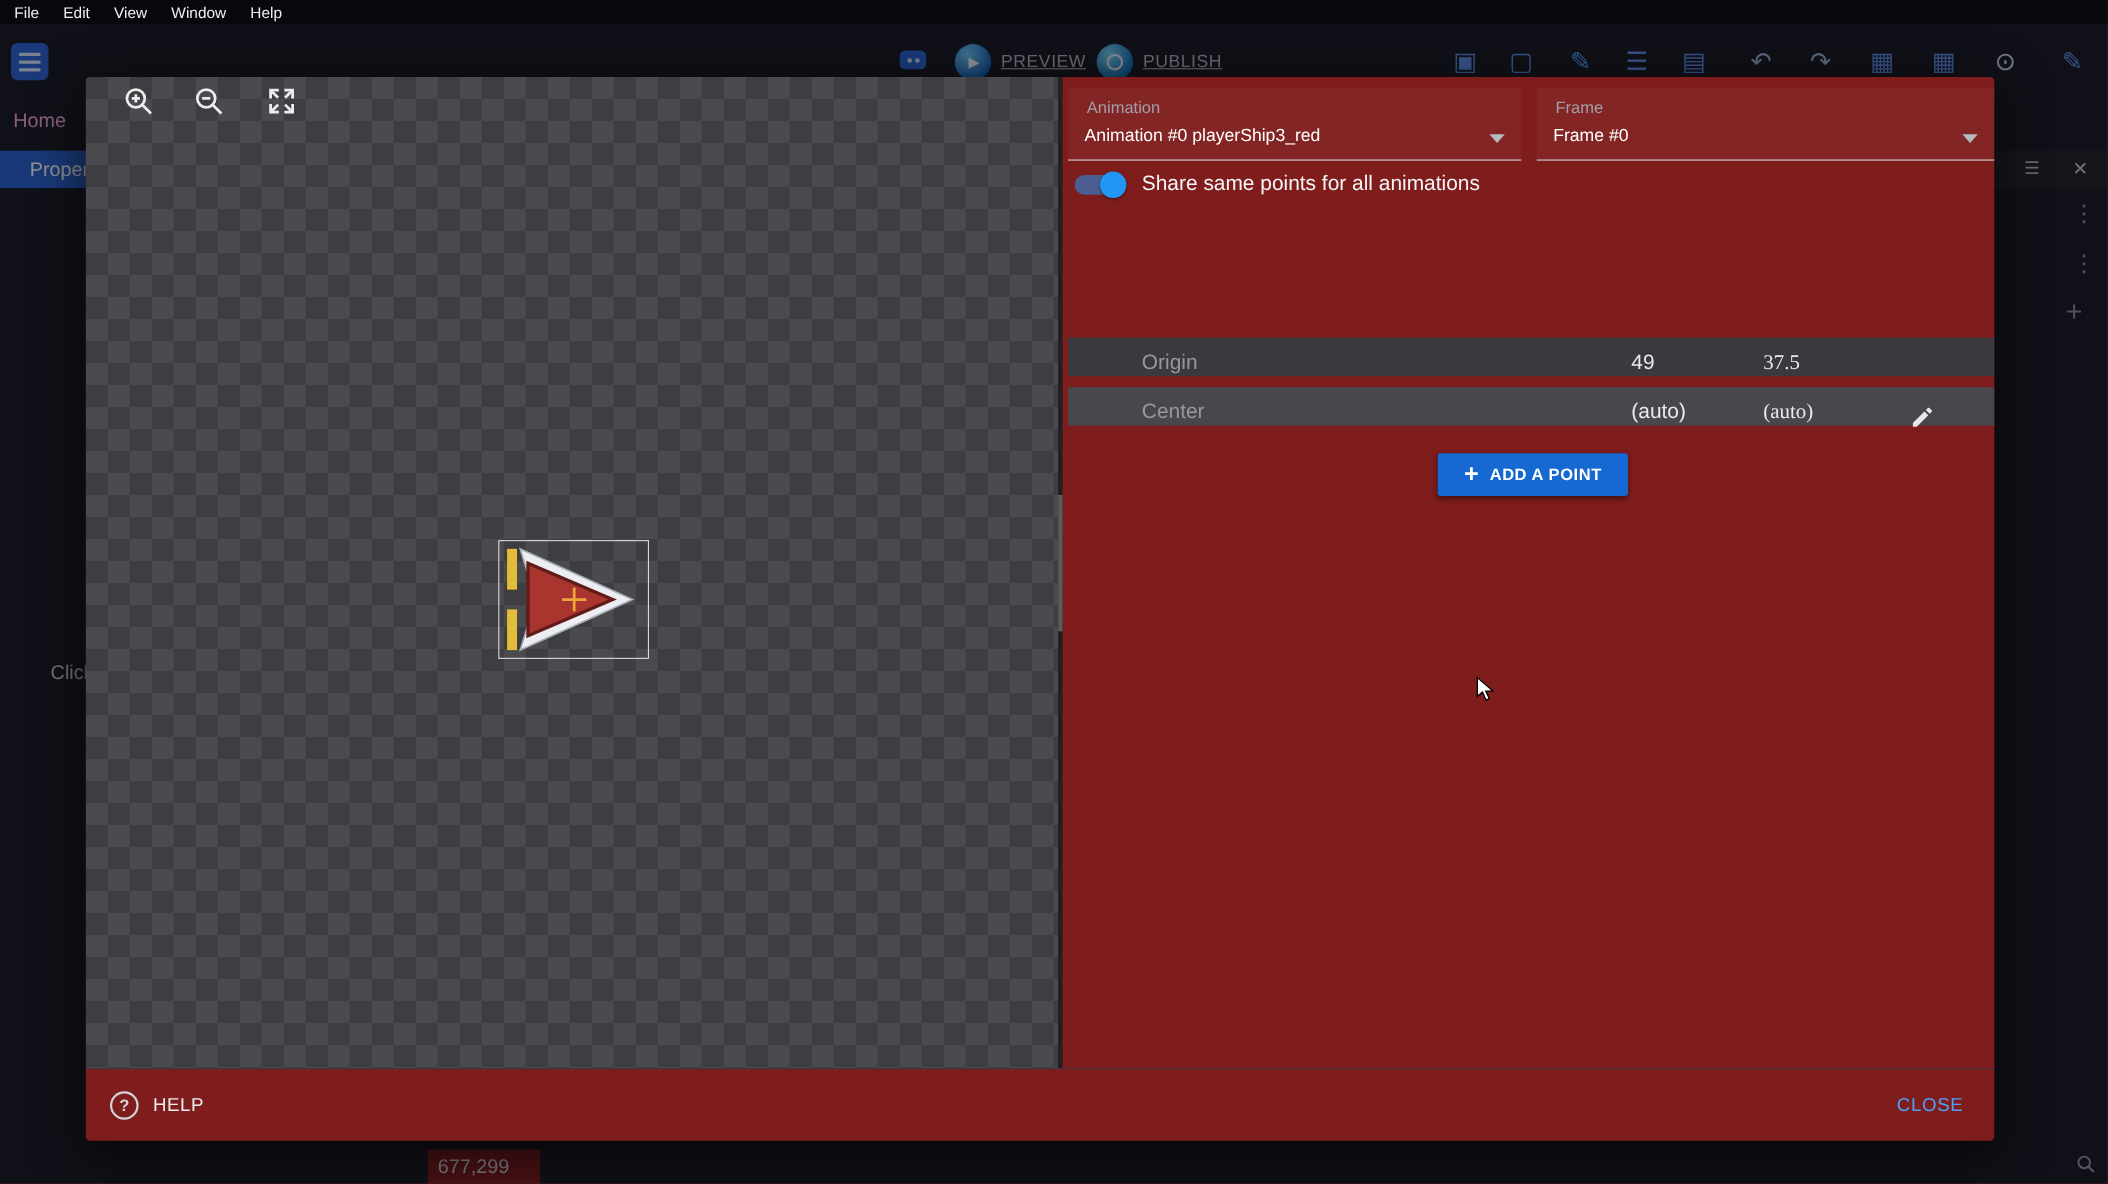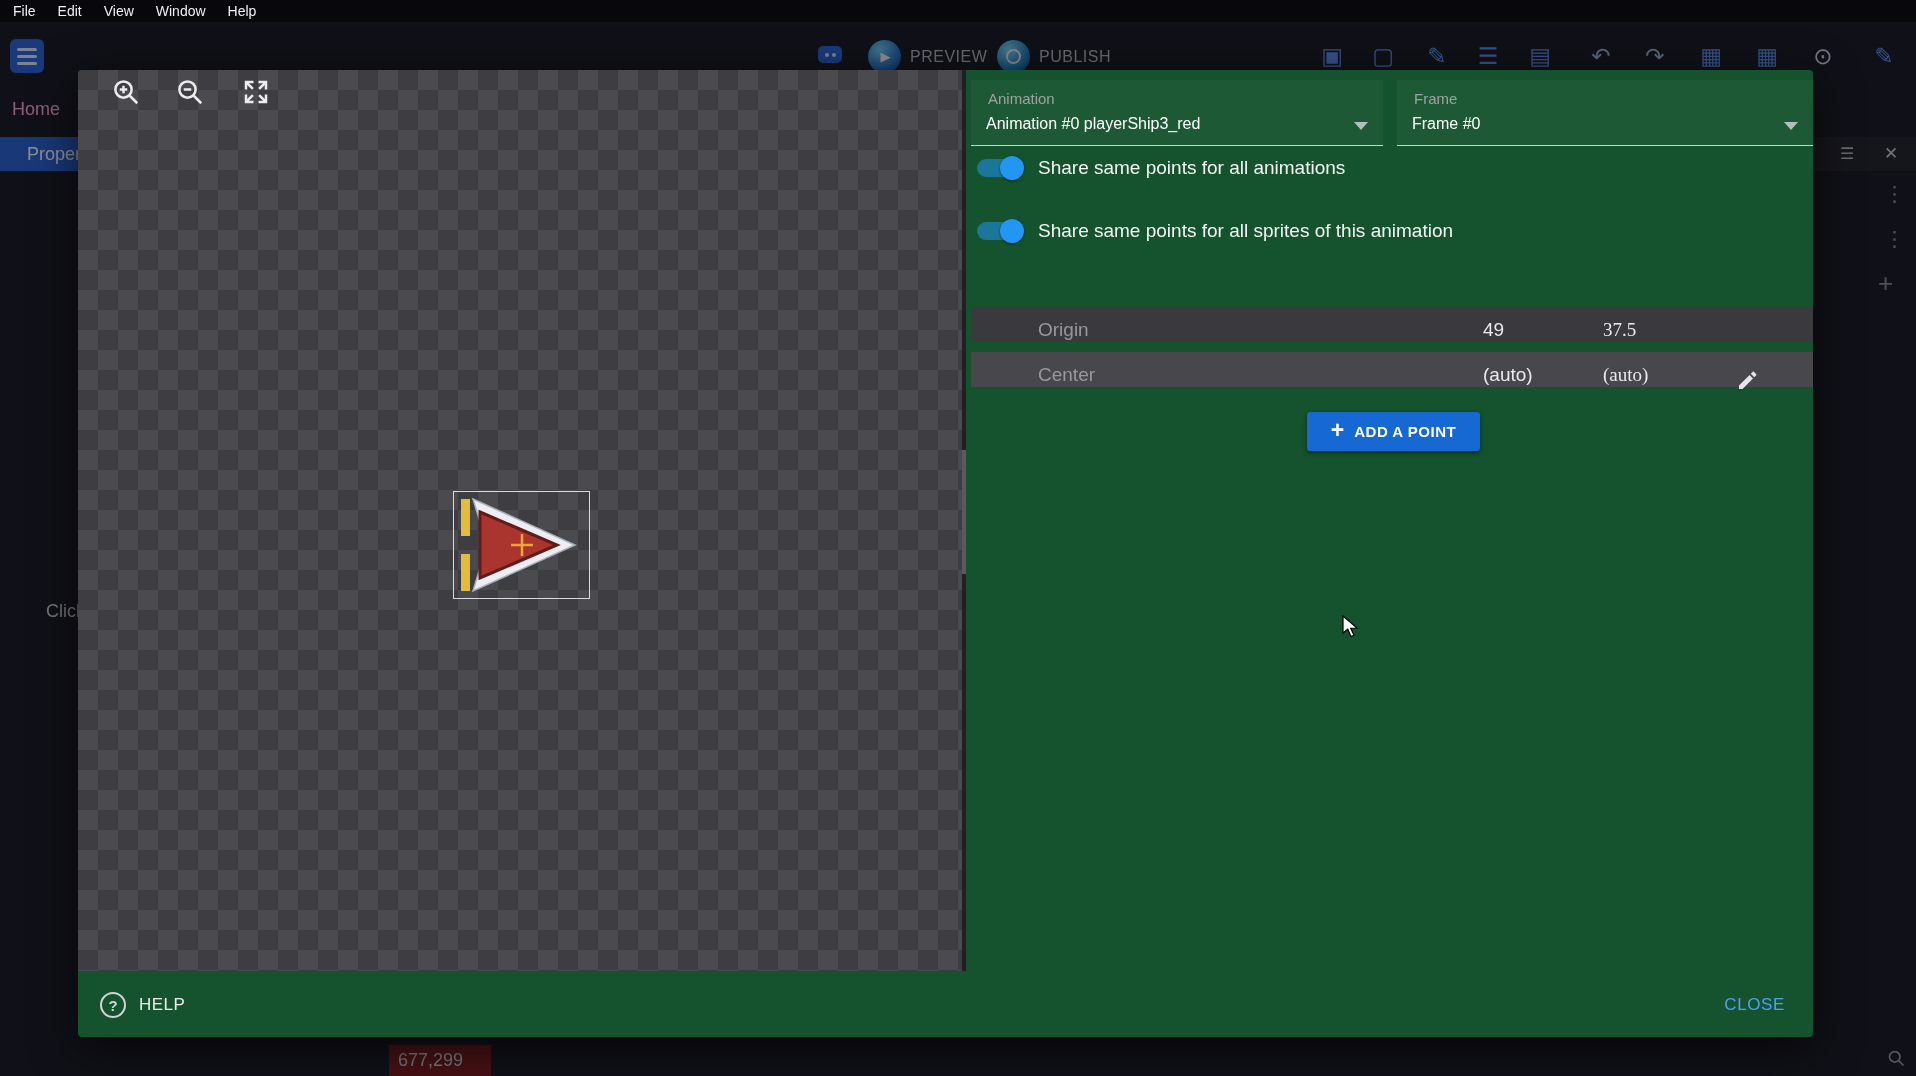--- a/index.html
+++ b/index.html
@@ -34,21 +34,21 @@
     background:radial-gradient(circle at 35% 30%, #74ccf5, #1565c0 75%);
     display:flex; align-items:center; justify-content:center;
     color:#fff; font-size:13px; padding-left:2px;
   }
   .publish-circle {
     width:33px; height:33px; border-radius:50%;
     background:radial-gradient(circle at 35% 30%, #7fd6f2, #0d6fb8 75%);
     display:flex; align-items:center; justify-content:center;
   }
   .publish-globe { width:15px; height:15px; border:2.5px solid #eaf4fb; border-radius:50%; }
-  .toolbar-label { color:#b9bac4; font-size:16px; letter-spacing:0.5px; }
+  .toolbar-label { color:#b9bac4; font-size:16px; letter-spacing:0.5px;text-decoration:underline; }
 
   .debug-chip { position:absolute; left:818px; top:46px; width:24px; height:17px;
     background:#2c66d9; border-radius:5px; display:flex; align-items:center; justify-content:center; gap:3px; }
   .debug-chip i { width:4px; height:4px; border-radius:50%; background:#dfe9ff; display:block; }
 
   .ticon {
     position:absolute; top:39px; width:34px; height:34px;
     display:flex; align-items:center; justify-content:center;
     color:#5f92ee; font-size:23px; line-height:1;
   }
@@ -75,21 +75,21 @@
   }
   .search-mag { position:absolute; left:1886px; top:1048px; width:21px; height:21px; }
 
   
   .overlay { position:absolute; left:0; top:22px; right:0; bottom:0;
     background:rgba(5,5,10,0.45); z-index:5; }
 
   
   .dialog {
     position:absolute; left:78px; top:70px; width:1735px; height:967px;
-    background:#14532d; z-index:10; border-radius:4px;
+    background:#7f1d1d; z-index:10; border-radius:4px;
     box-shadow:0 11px 45px rgba(0,0,0,0.65);
     text-align:right;
   }
   .canvas {
     position:absolute; left:0; top:0; width:884px; height:901px;
     background-color:#3e3e42;
     background-image:
       linear-gradient(45deg,#4a4a4f 25%,transparent 25%,transparent 75%,#4a4a4f 75%),
       linear-gradient(45deg,#4a4a4f 25%,transparent 25%,transparent 75%,#4a4a4f 75%);
     background-size:40px 40px; background-position:0 0,20px 20px;
@@ -304,26 +304,20 @@
       <span class="farrow"></span>
     </div>
 
     <div class="toggle-row" style="top:80px;">
       <div class="toggle">
           <div class="knob"></div>
         </div>
       <span class="toggle-label">Share same points for all animations</span>
     </div>
 
-    <div class="toggle-row" style="top:143px;">
-      <div class="toggle">
-          <div class="knob"></div>
-        </div>
-      <span class="toggle-label">Share same points for all sprites of this animation</span>
-    </div>
 
 
     <div class="trow row-origin">
       <span class="cell-name">Origin</span>
       <span class="cell-x">49</span>
       <span class="cell-y">37.5</span>
     </div>
 
     <div class="trow row-center">
       <span class="cell-name">Center</span>

